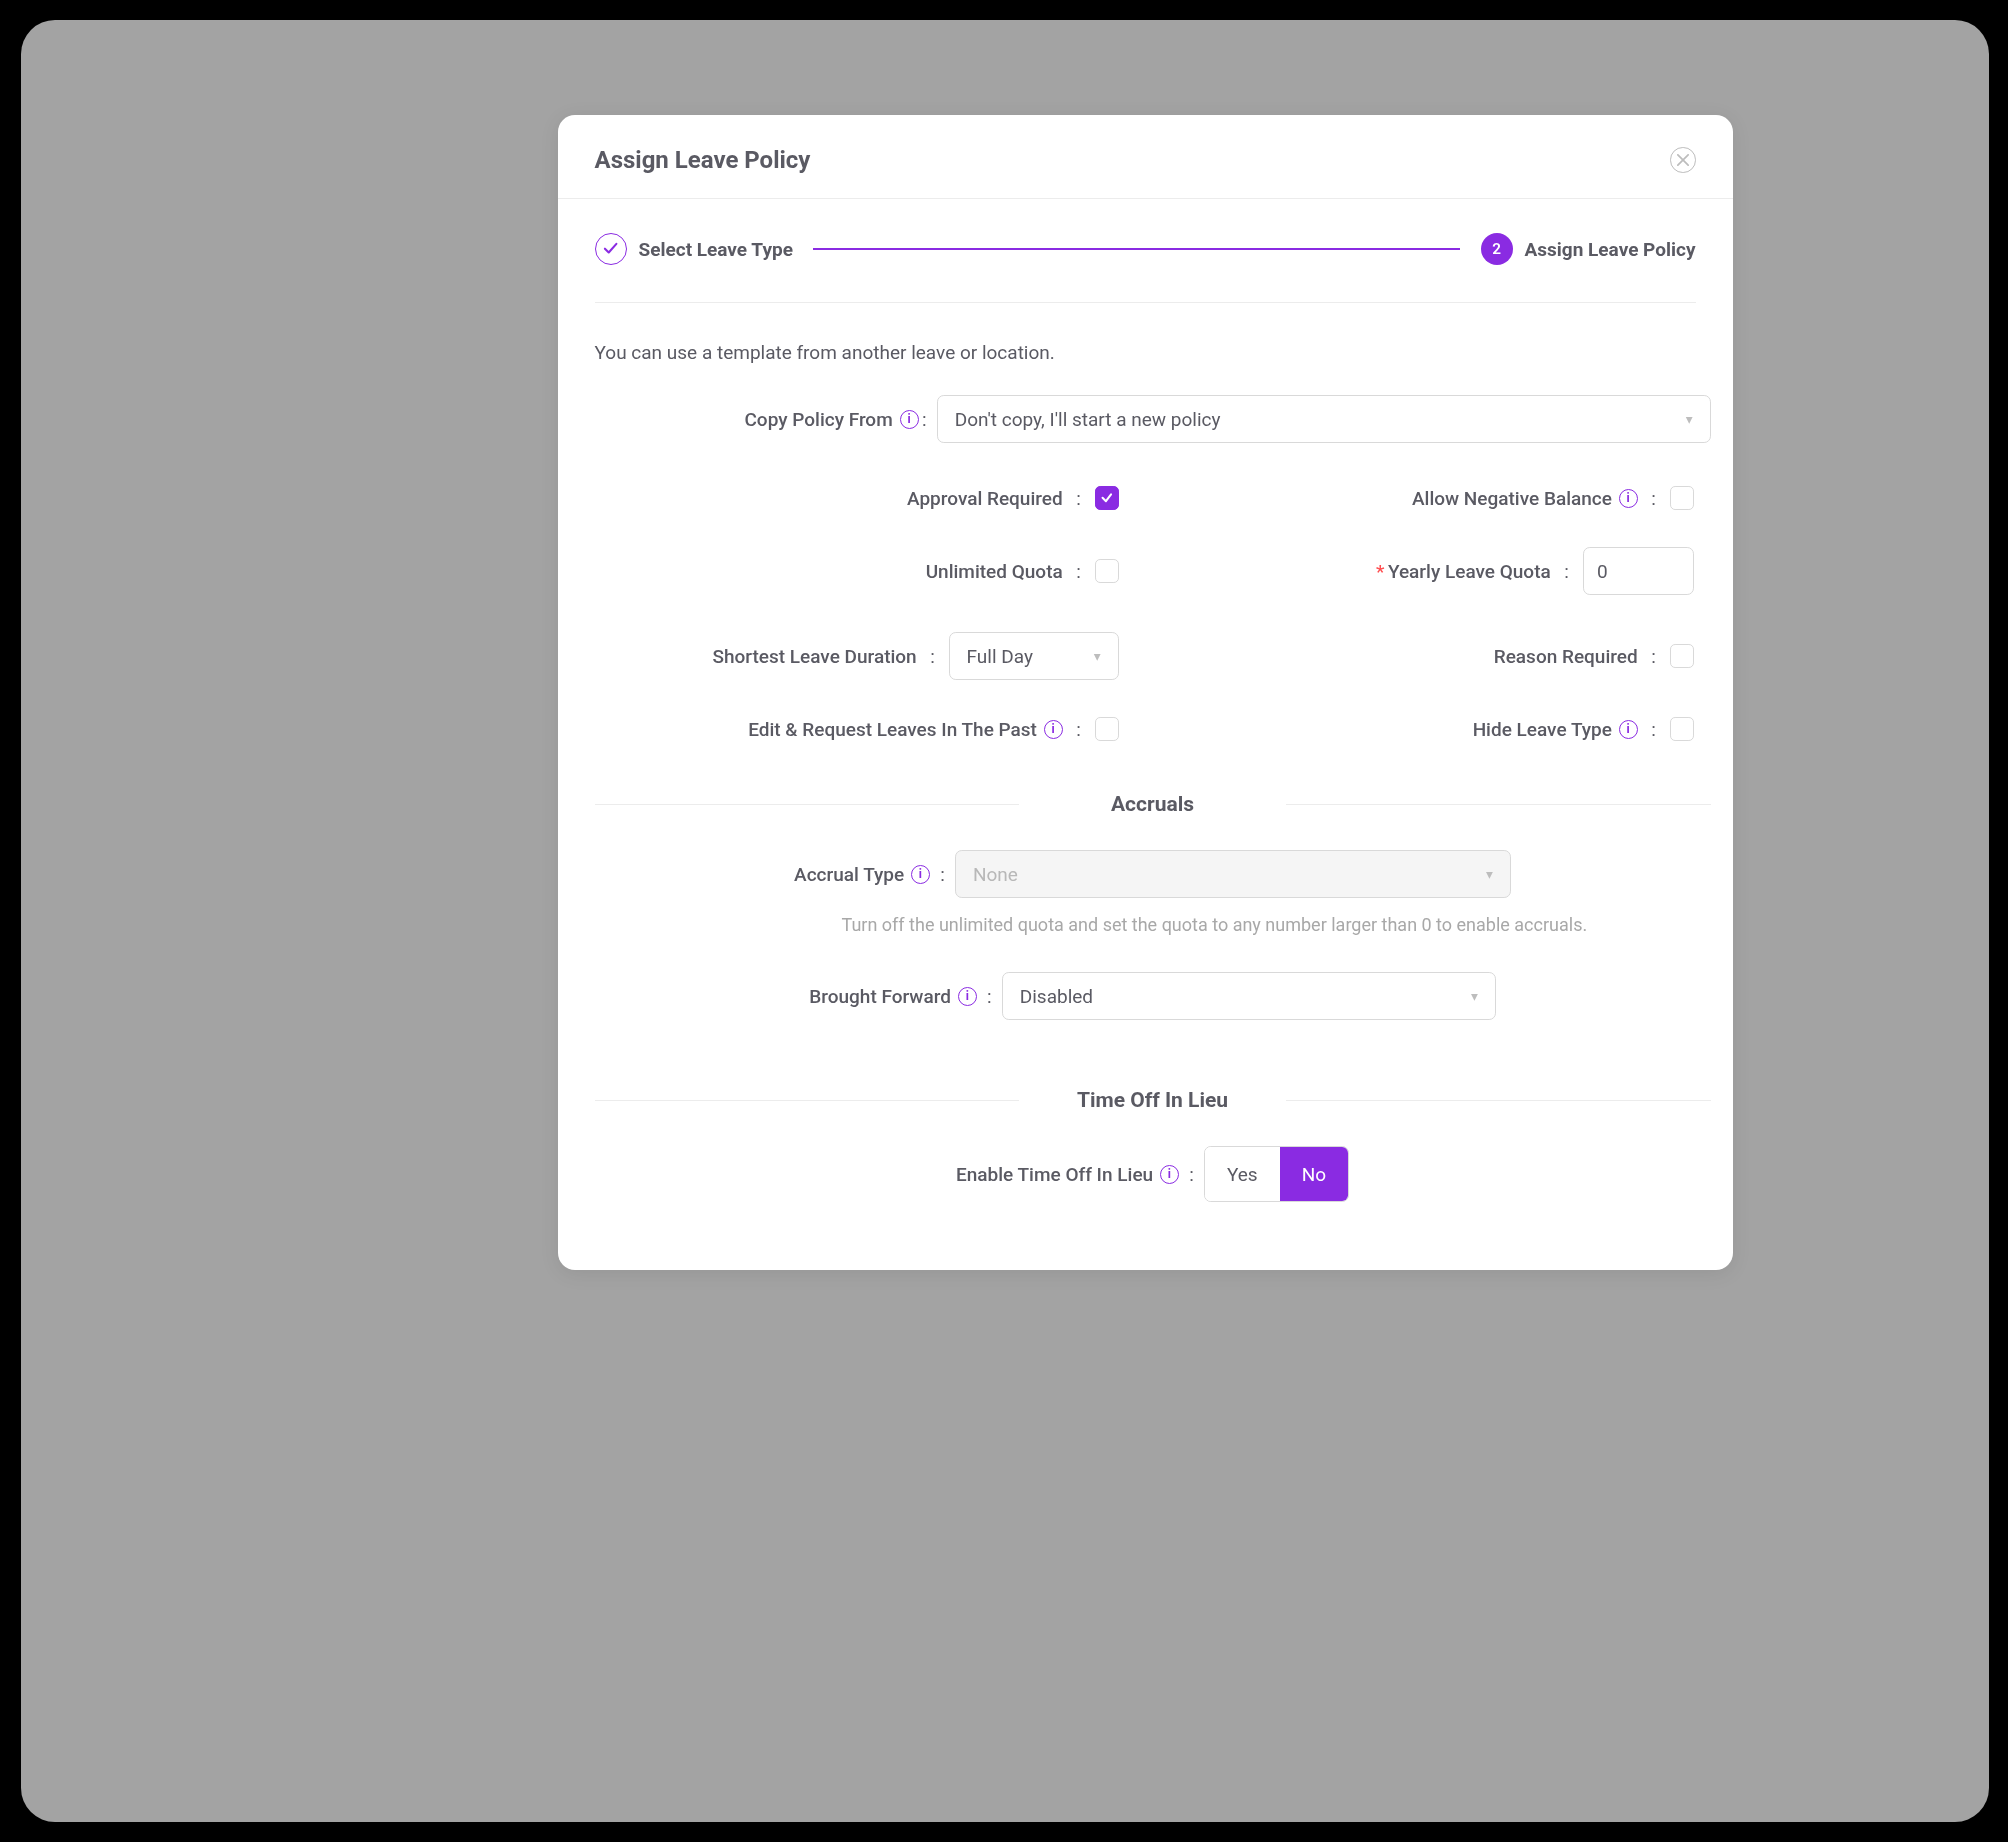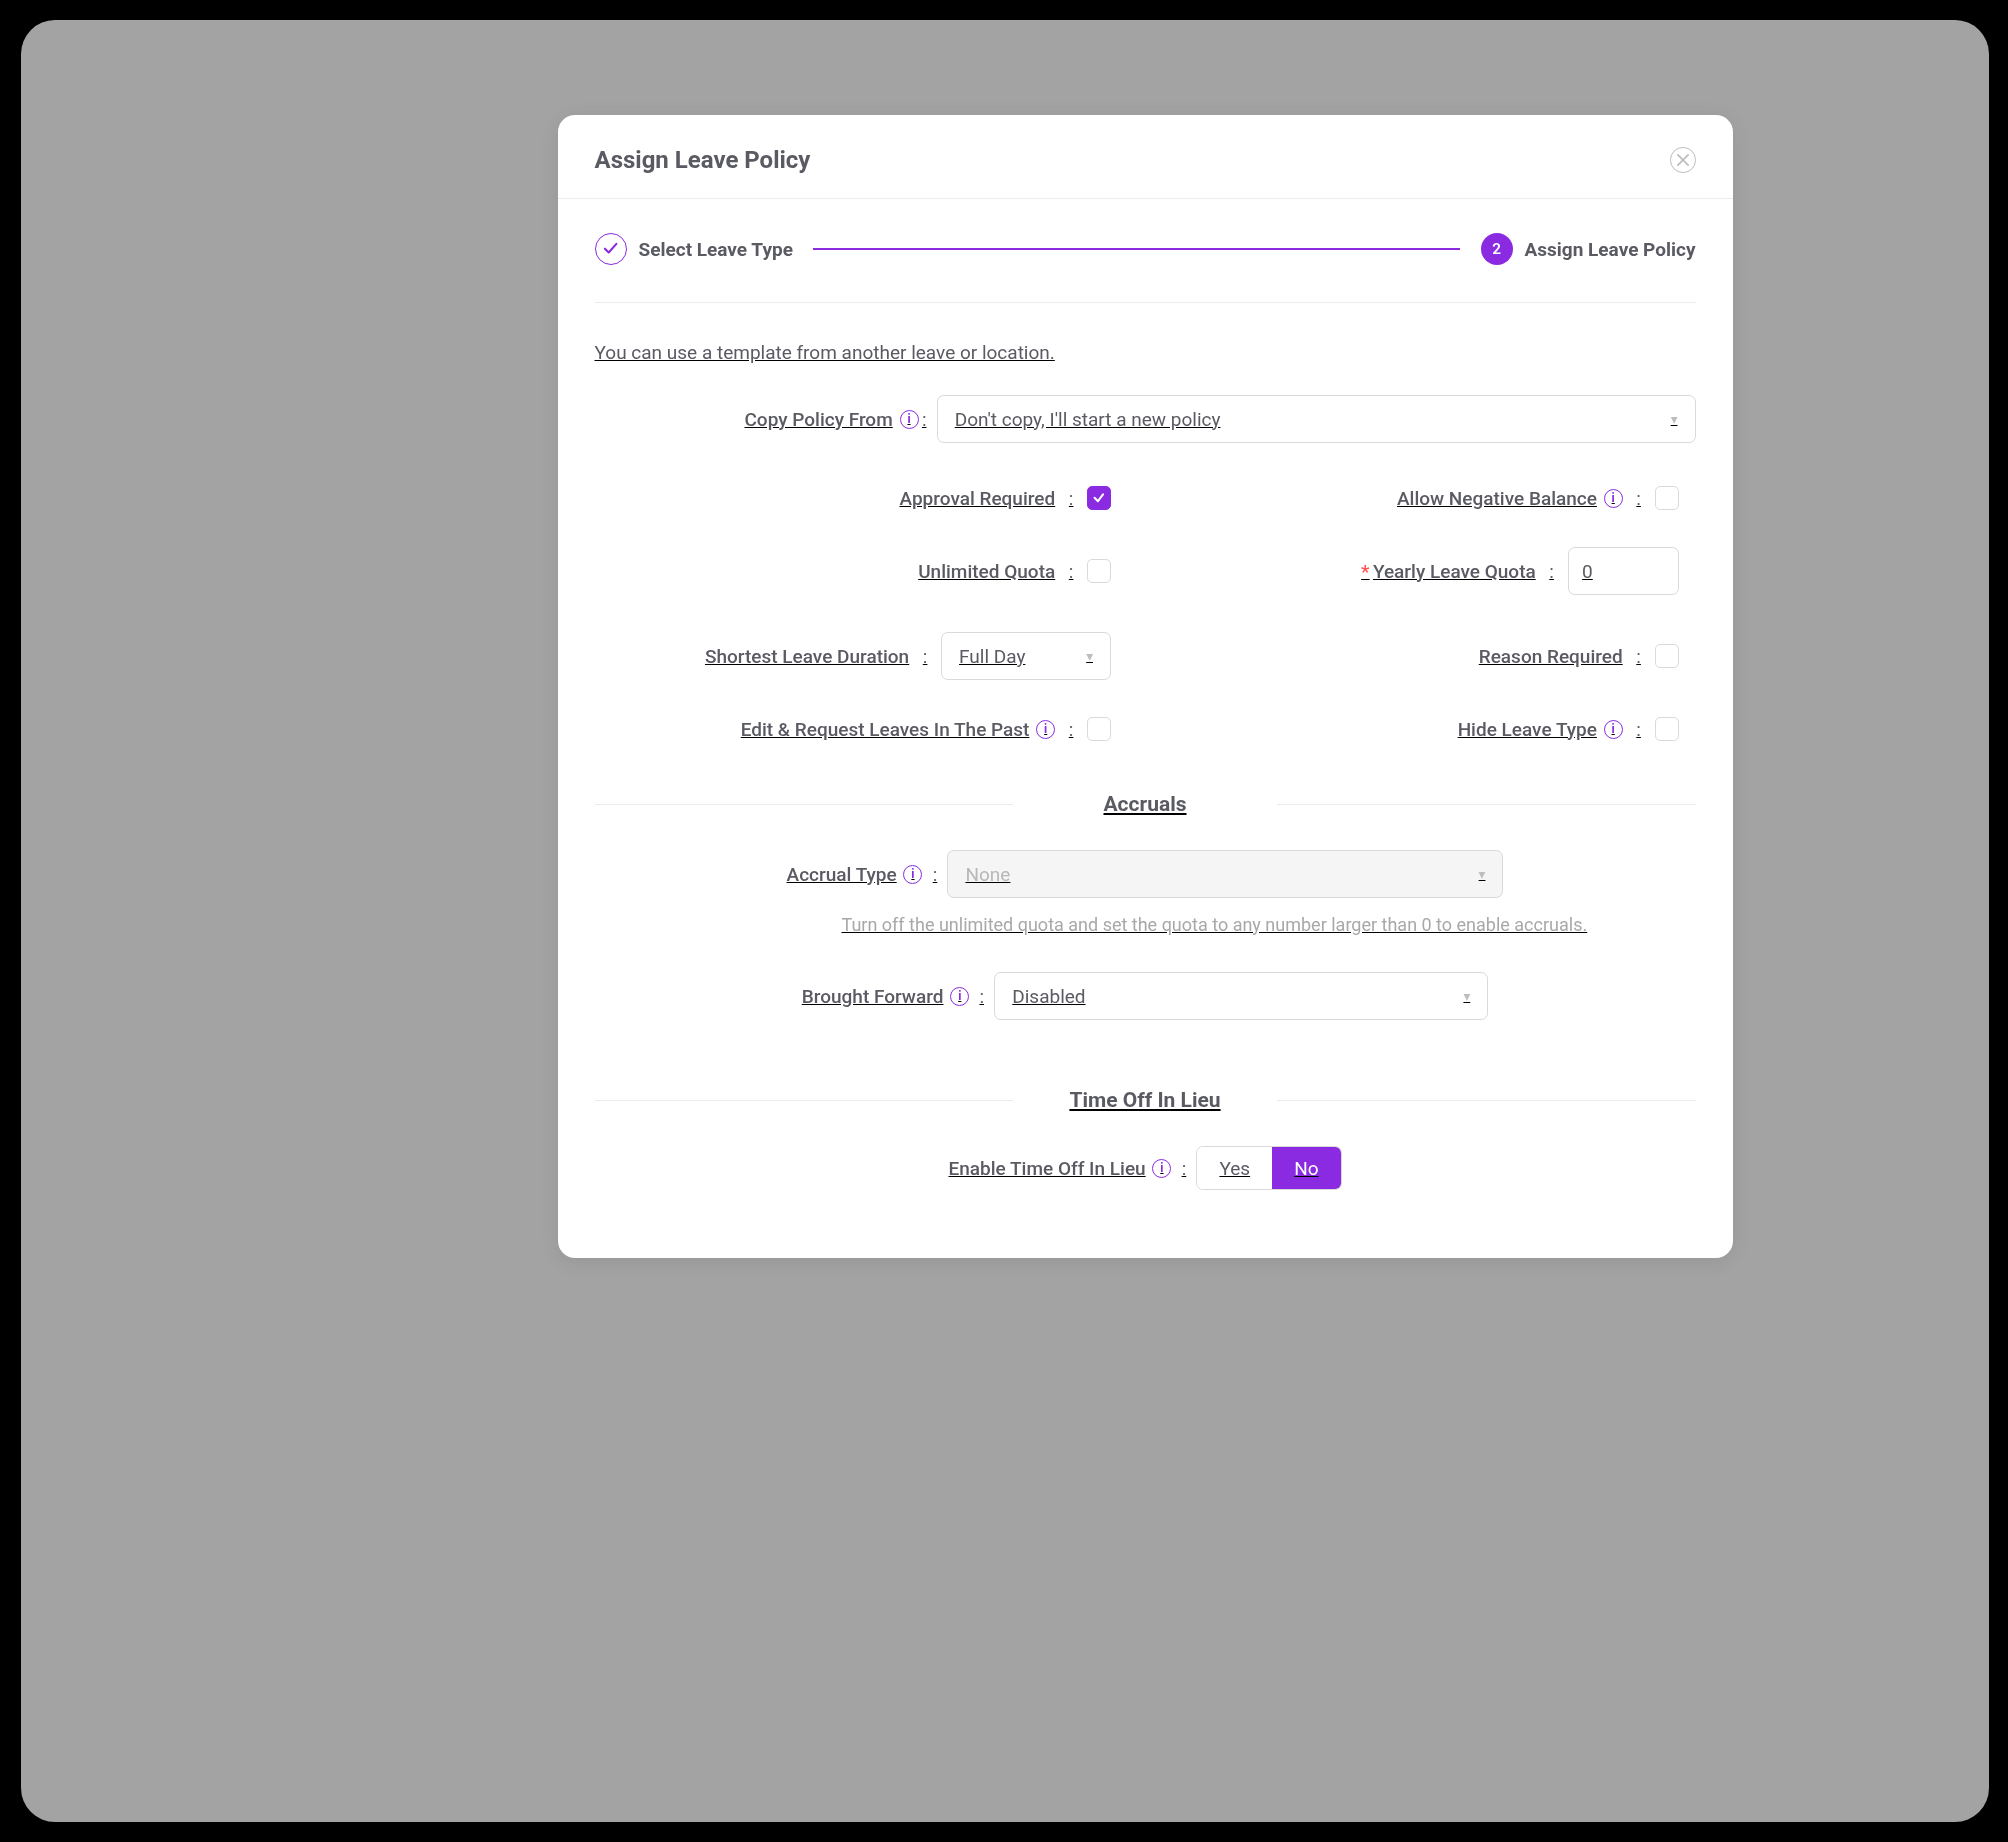--- a/index.html
+++ b/index.html
@@ -98,22 +98,21 @@
       font-weight: 700;
       color: #5A5A63;
     }
     .step-connector {
       flex: 1;
       height: 1.7px;
       background: #8A2BE2;
       margin: 0 20.4px;
     }
     .modal-body {
-      padding: 0 37px 17px 37px;
-      text-decoration: underline;
+      padding: 0 22px 17px 37px;
     }
     .intro-text {
       font-size: 19px;
       color: #5A5A63;
       margin-bottom: 31px;
     }
     .two-col {
       display: flex;
       margin-bottom: 37px;
     }
@@ -229,21 +228,21 @@
       margin-top: -24px;
       margin-bottom: 34px;
       padding-left: 247px;
       line-height: 1.5;
     }
     .toggle-group {
       display: flex;
       border: 0.9px solid #D9D9D9;
       border-radius: 6.8px;
       overflow: hidden;
-      height: 44px;
+      height: 56px;
     }
     .toggle-btn {
       padding: 0 22px;
       display: flex;
       align-items: center;
       font-size: 19px;
       color: #5A5A63;
       background: #fff;
       cursor: pointer;
     }

